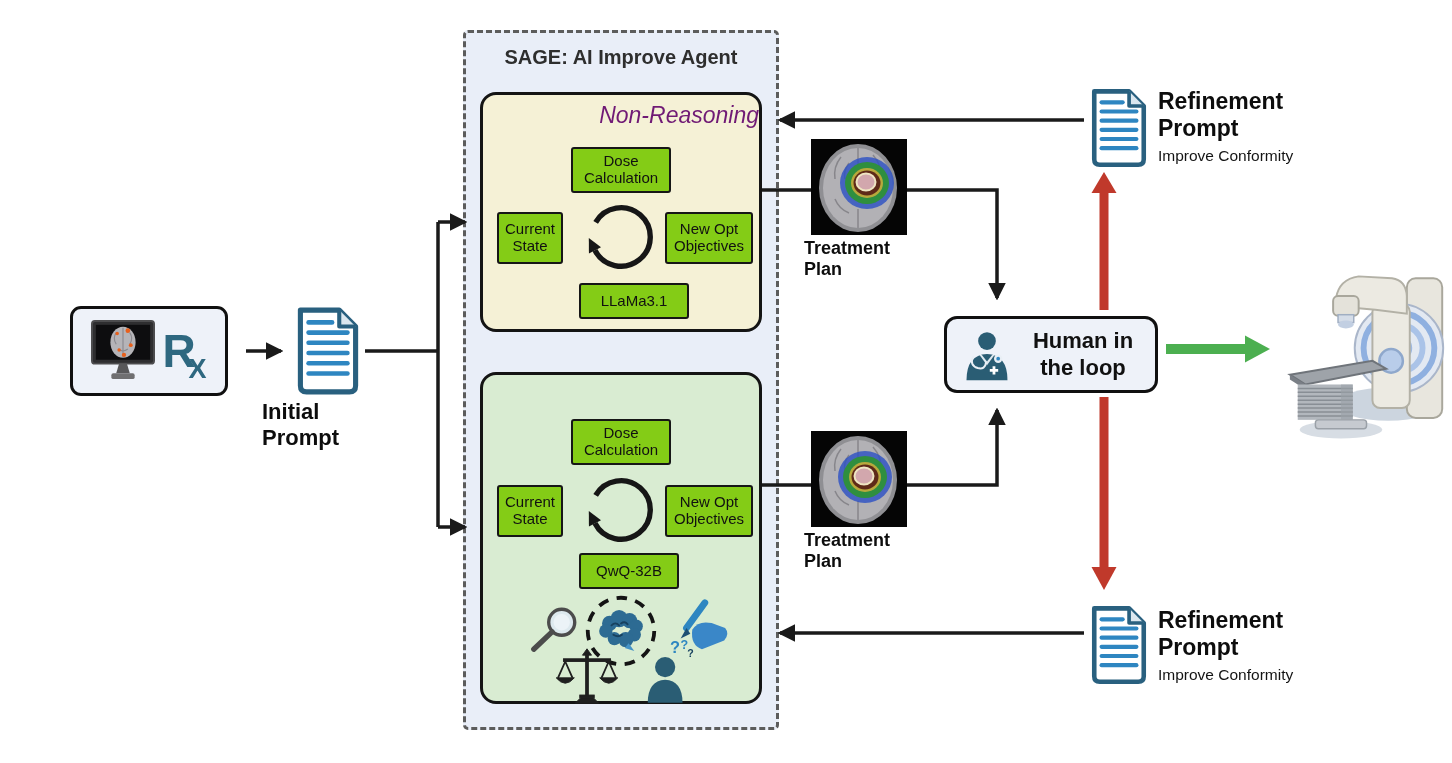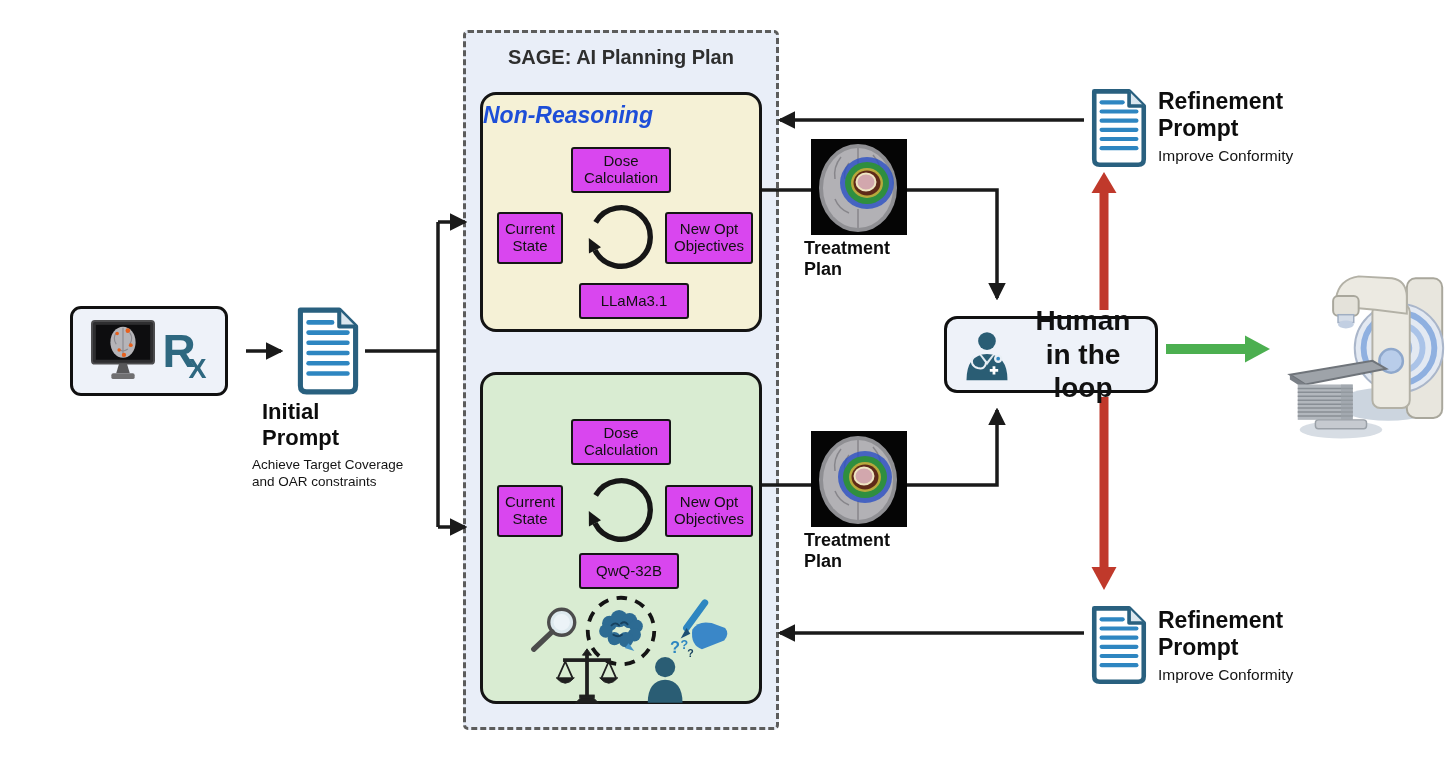--- a/index.html
+++ b/index.html
@@ -7,23 +7,23 @@
          font-family:"Liberation Sans",sans-serif;color:#111;overflow:hidden}
   .abs{position:absolute;box-sizing:border-box}
   
   .panel{left:463px;top:30px;width:316px;height:700px;background:var(--panel-bg,#e9eef8);
          border:3.5px dashed #5c5c5c;border-radius:5px;z-index:0}
   .panel-title{margin-top:13px;text-align:center;font-size:20px;font-weight:bold;color:#2e2e2e}
   
   .agent{border:3px solid #141414;border-radius:16px;z-index:2}
   #nonreason{left:480px;top:92px;width:282px;height:240px;background:var(--nonreason-bg,#f5f1d6)}
   #reason{left:480px;top:372px;width:282px;height:332px;background:var(--reason-bg,#d9ecd2)}
-  .agent-title{position:absolute;left:0;right:0;top:7px;text-align:left;
-               font-style:italic;font-weight:bold;font-size:23px;color:#1d4ed8}
-  .wbox{position:absolute;box-sizing:border-box;background:#d946ef;border:2.5px solid #161616;border-radius:3px;
+  .agent-title{position:absolute;left:0;right:0;top:7px;text-align:right;
+               font-style:italic;font-weight:normal;font-size:23px;color:#701a75}
+  .wbox{position:absolute;box-sizing:border-box;background:#84cc16;border:2.5px solid #161616;border-radius:3px;
         display:flex;align-items:center;justify-content:center;text-align:center;
         font-size:15px;line-height:1.13;padding:16px 5px;z-index:2}
   
   .cap{position:absolute;font-weight:bold;text-align:left;z-index:2;line-height:1.18;color:#0d0d0d}
   .sub{position:absolute;font-weight:normal;z-index:2;line-height:1.25;color:#141414}
   
   .frame{border:3.5px solid #101010;border-radius:11px;background:#eef2f9;z-index:2;
          display:flex;align-items:center;justify-content:center}
   .rx{color:#2e6880;font-weight:bold;line-height:1}
   .rx .big{font-size:46px}
@@ -63,21 +63,21 @@
       <line x1="1104" y1="397" x2="1104" y2="569" stroke="#c0392b" stroke-width="9"></line>
       <polygon points="1104,590 1091.5,567 1116.5,567"></polygon>
     </g>
     <g fill="#4caf50">
       <line x1="1166" y1="349" x2="1247" y2="349" stroke="#4caf50" stroke-width="10"></line>
       <polygon points="1270,349 1245,335.5 1245,362.5"></polygon>
     </g>
   </svg>
 
   <div class="abs panel">
-    <div class="panel-title">SAGE: AI Planning Plan</div>
+    <div class="panel-title">SAGE: AI Improve Agent</div>
   </div>
 
   <div class="abs agent" id="nonreason">
     <div class="agent-title">Non-Reasoning</div>
     <div class="wbox" style="left:88px;top:52px;width:100px;height:46px">Dose Calculation</div>
     <div class="wbox" style="left:14px;top:117px;width:66px;height:52px">Current State</div>
     <div class="wbox" style="left:182px;top:117px;width:88px;height:52px">New Opt Objectives</div>
     <div class="wbox" style="left:96px;top:188px;width:110px;height:36px">LLaMa3.1</div>
     <svg class="abs" style="left:99px;top:103px" width="78" height="78" viewBox="0 0 80 80">
       <path d="M14,25 A30,30 0 1 1 13.3,53.6" fill="none" stroke="#161616" stroke-width="5.5"></path>
@@ -176,21 +176,20 @@
     <g stroke="#2e86c1" stroke-width="4.5" stroke-linecap="round">
       <line x1="17" y1="17" x2="40" y2="17"></line>
         <line x1="17" y1="27" x2="55" y2="27"></line>
       <line x1="17" y1="37" x2="55" y2="37"></line>
         <line x1="17" y1="47" x2="55" y2="47"></line>
       <line x1="17" y1="57" x2="55" y2="57"></line>
         <line x1="17" y1="67" x2="55" y2="67"></line>
     </g>
   </svg>
   <div class="cap" style="left:262px;top:399px;width:130px;font-size:22px">Initial Prompt</div>
-  <div class="sub" style="left:252px;top:457px;width:152px;font-size:13.5px">Achieve Target Coverage and OAR constraints</div>
 
   <svg class="abs z3" style="left:811px;top:139px" width="96" height="96" viewBox="0 0 96 96">
     <rect width="96" height="96" fill="#050505"></rect>
     <ellipse cx="47" cy="49" rx="39" ry="44" fill="#8f8f93"></ellipse>
     <ellipse cx="47" cy="49" rx="35" ry="40" fill="#b2b1b5"></ellipse>
     <g stroke="#87868b" stroke-width="1.5" fill="none">
       <path d="M47,9 V32"></path>
         <path d="M47,70 V89"></path>
         <path d="M30,18 q-8,10 -6,22"></path>
       <path d="M62,16 q9,10 8,24"></path>
@@ -229,21 +228,21 @@
     <svg width="54" height="54" viewBox="0 0 58 54">
       <circle cx="29" cy="12" r="9.5" fill="#2a5d74"></circle>
       <path d="M7,54 Q7,27 29,26 Q51,27 51,54 Z" fill="#2a5d74"></path>
       <polygon points="21,27 29,38 37,27" fill="#dfe9f0"></polygon>
       <polygon points="23.5,27 29,34 34.5,27" fill="#2a5d74"></polygon>
       <path d="M14,29 q-4,9 5,12 q8,2 9,-6" stroke="#e9eff5" stroke-width="2.2" fill="none" stroke-linecap="round"></path>
       <circle cx="41" cy="31" r="4.5" fill="#e9eff5"></circle>
         <circle cx="41" cy="31" r="2" fill="#2e86c1"></circle>
       <path d="M32,42 h3 v-3 h3 v3 h3 v3 h-3 v3 h-3 v-3 h-3 Z" fill="#ffffff"></path>
     </svg>
-    <div style="font-size:28px;font-weight:bold;width:118px;text-align:center;line-height:1.2">Human in the loop</div>
+    <div style="font-size:22px;font-weight:bold;width:118px;text-align:center;line-height:1.2">Human in the loop</div>
   </div>
 
   <svg class="abs" style="left:1086px;top:84px;z-index:2" width="66" height="88" viewBox="0 0 72 90">
     <path d="M9,5 H47 L63,21 V79 Q63,85 57,85 H15 Q9,85 9,79 Z" fill="#fff" stroke="#29607f" stroke-width="5" stroke-linejoin="round"></path>
     <path d="M47,5 V21 H63" fill="#dbe7ef" stroke="#29607f" stroke-width="4" stroke-linejoin="round"></path>
     <g stroke="#2e86c1" stroke-width="4.5" stroke-linecap="round">
       <line x1="17" y1="17" x2="40" y2="17"></line>
         <line x1="17" y1="27" x2="55" y2="27"></line>
       <line x1="17" y1="37" x2="55" y2="37"></line>
         <line x1="17" y1="47" x2="55" y2="47"></line>

